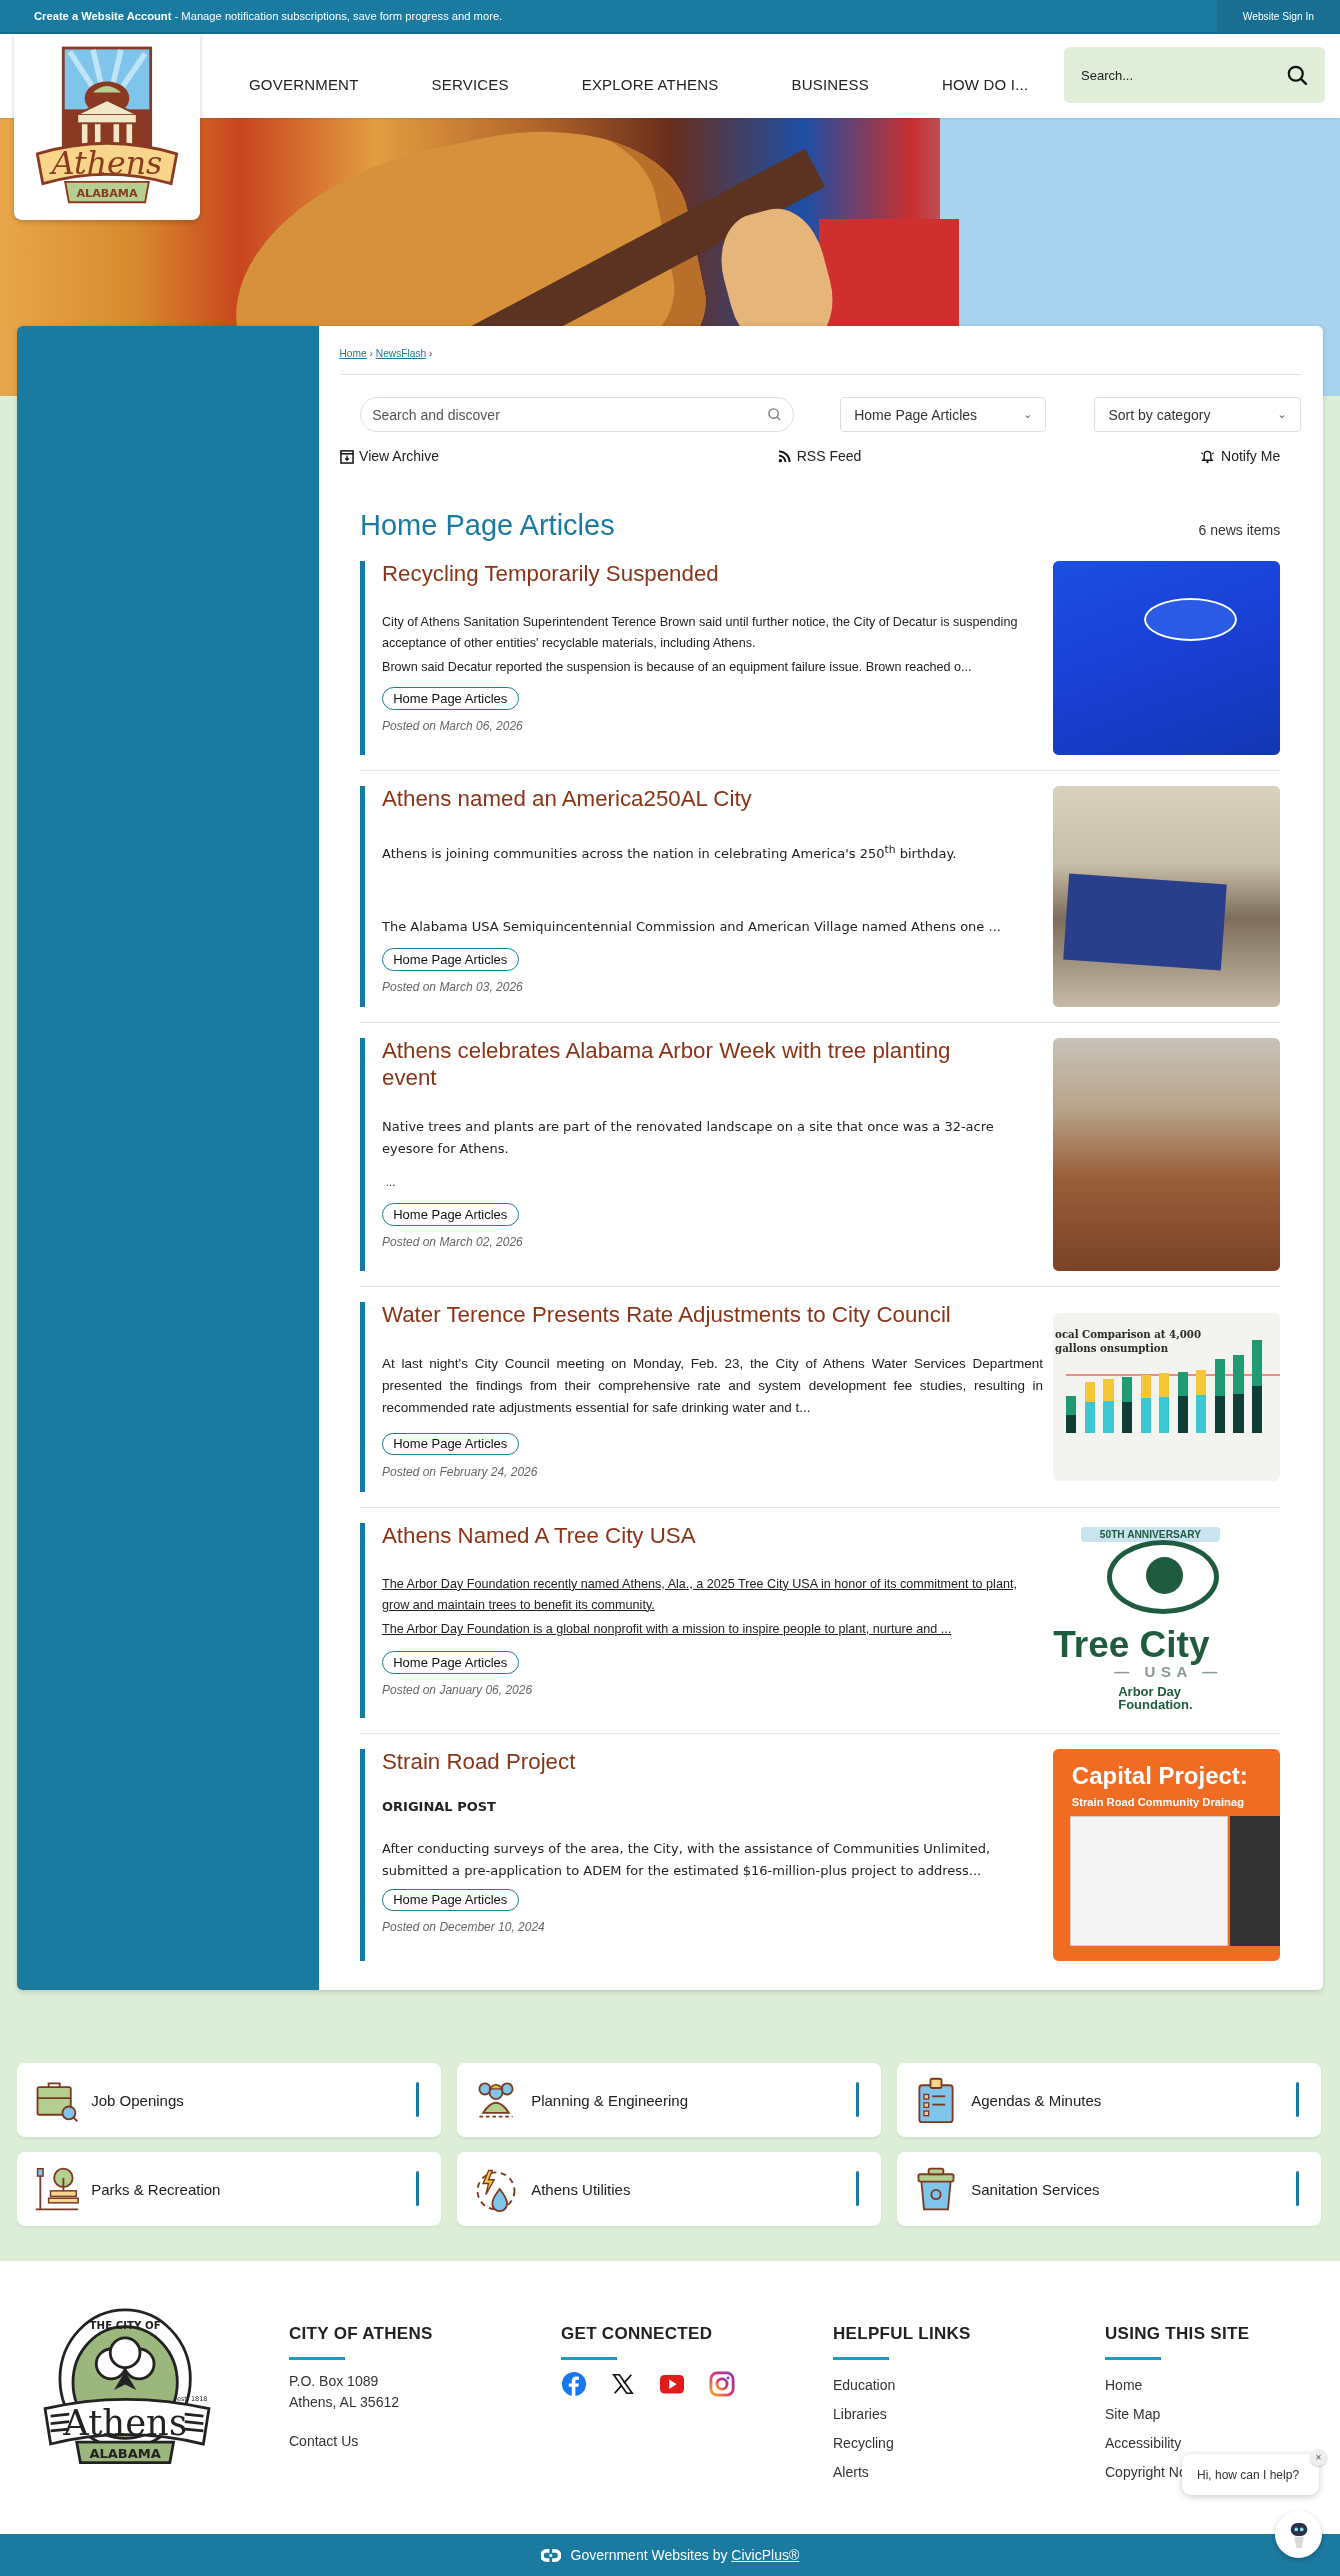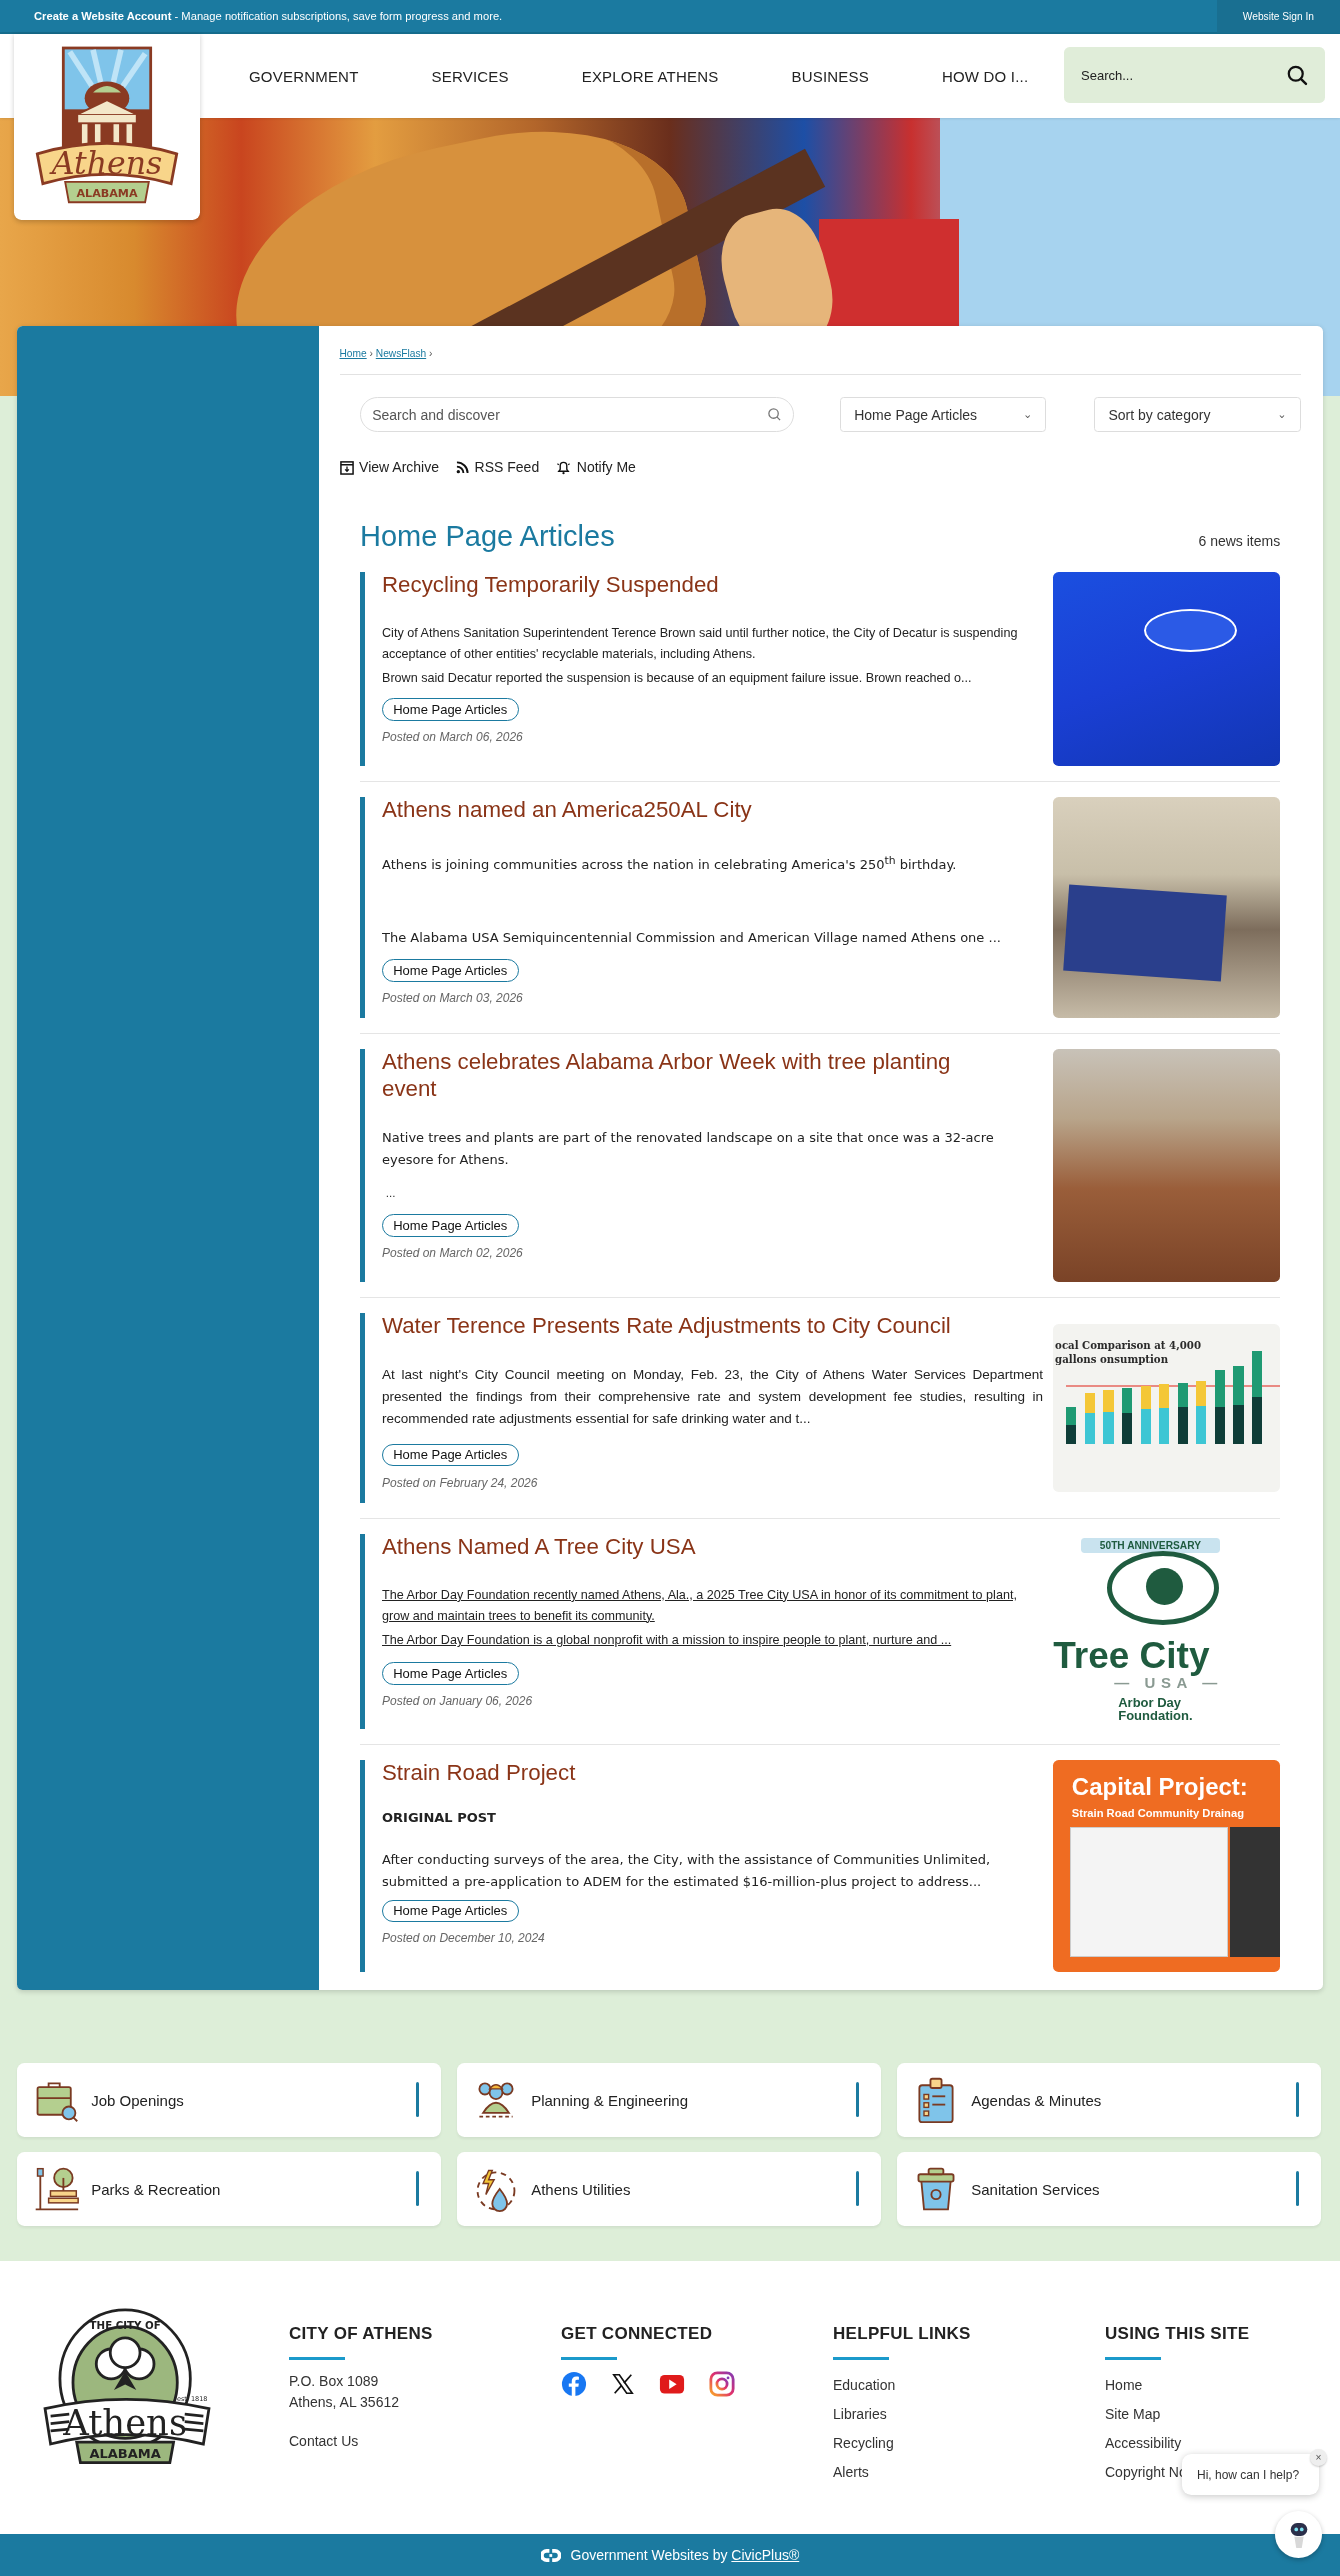--- a/index.html
+++ b/index.html
@@ -7,21 +7,21 @@
   a { color: inherit; text-decoration: none; }
 
   
   .topbar { height: 34px; background: #1b7aa0; color: #fff; display: flex; align-items: center; justify-content: space-between; padding-left: 34px; font-size: 11.2px; border-bottom: 2.8px solid #166d8e; }
   .topbar b { font-weight: bold; }
   .topbar .signin { height: 34px; background: #196f91; padding: 0 26px; display: flex; align-items: center; font-size: 10.2px; }
 
   
   .header { position: absolute; top: 34px; left: 0; width: 1340px; height: 84px; background: #fff; z-index: 2; box-shadow: 0 0.9px 2.8px rgba(0,0,0,0.15); }
   .logo-box { position: absolute; top: 34px; left: 14px; width: 186px; height: 186px; background: #fff; border-radius: 0 0 7.4px 7.4px; z-index: 5; box-shadow: 0 1.9px 5.6px rgba(0,0,0,0.2); display: flex; align-items: center; justify-content: center; }
-  .nav { position: absolute; left: 249px; top: 0; height: 84px; display: flex; align-items: center; gap: 0; }
+  .nav { position: absolute; left: 249px; top: 8px; height: 84px; display: flex; align-items: center; gap: 0; }
   .nav-item { font-size: 15px; color: #222; letter-spacing: 0.2px; margin-right: 73px; text-transform: uppercase; }
   .nav-item:last-child { margin-right: 0; }
   .search-box { position: absolute; right: 15px; top: 13px; width: 261px; height: 56px; background: #e0edd9; border-radius: 5.6px; display: flex; align-items: center; justify-content: space-between; padding: 0 17px 0 17px; font-size: 13px; color: #222; }
 
   
   .hero { position: absolute; top: 117px; left: 0; width: 1340px; height: 279px; overflow: hidden;
     background:
       linear-gradient(135deg, transparent 60%, rgba(255,255,255,0.0) 60%),
       linear-gradient(90deg, #e8a64a 0%, #d88a2e 10%, #c9451f 18%, #e39d40 28%, #b2652a 40%, #6a2e1c 50%, #1d4fa6 60%, #c8302f 68%, #8fc3e8 78%, #6faede 88%, #a9c7e8 100%); }
   .hero .violin { position: absolute; left: 233px; top: 28px; width: 465px; height: 279px; border-radius: 50% 40% 30% 50%; background: #d7913d; transform: rotate(-12deg); box-shadow: inset -28px -18.6px 0 #b86f2a; }
@@ -39,21 +39,21 @@
   .breadcrumb a { color: #1b7aa0; text-decoration: underline; }
   .bc-divider { margin-top: 15px; height: 0.9px; background: #e2e2e2; }
 
   .filters { display: flex; align-items: center; margin-top: 22.3px; padding-left: 20.5px; gap: 24px; }
   .f-search { width: 447px; height: 35px; border: 0.9px solid #ddd; border-radius: 18.6px; display: flex; align-items: center; justify-content: space-between; padding: 0 11.2px; font-size: 14px; color: #555; }
   .f-select { height: 35px; border: 0.9px solid #ddd; border-radius: 3.7px; display: flex; align-items: center; justify-content: space-between; padding: 0 13px; font-size: 14px; color: #333; }
   .f-select.cat { width: 212px; margin-left: 22.3px; }
   .f-select.sort { width: 212px; margin-left: 24px; }
   .chev { font-size: 11.2px; color: #555; }
 
-  .actions { display: flex; justify-content: flex-start; gap: 17px; margin-top: 27px; font-size: 14px; color: #222; padding-right: 20.5px; }
+  .actions { display: flex; justify-content: space-between; gap: 17px; margin-top: 16px; font-size: 14px; color: #222; padding-right: 20.5px; }
   .actions span.act { display: flex; align-items: center; gap: 5.6px; }
 
   .list-head { display: flex; justify-content: space-between; align-items: baseline; margin-top: 45px; padding: 0 20.5px; }
   .list-title { font-size: 29px; color: #1b7aa0; font-weight: normal; }
   .count { font-size: 14px; color: #333; }
 
   .articles { padding: 0 20.5px; margin-top: 18.6px; }
   .article { display: flex; justify-content: space-between; padding: 0 0 15px 0; border-bottom: 0.9px solid #e5e5e5; margin-bottom: 15px; }
   .article:last-child { border-bottom: none; }
   .a-left { border-left: 5.6px solid #1b7aa0; padding-left: 17px; width: 683px; }

